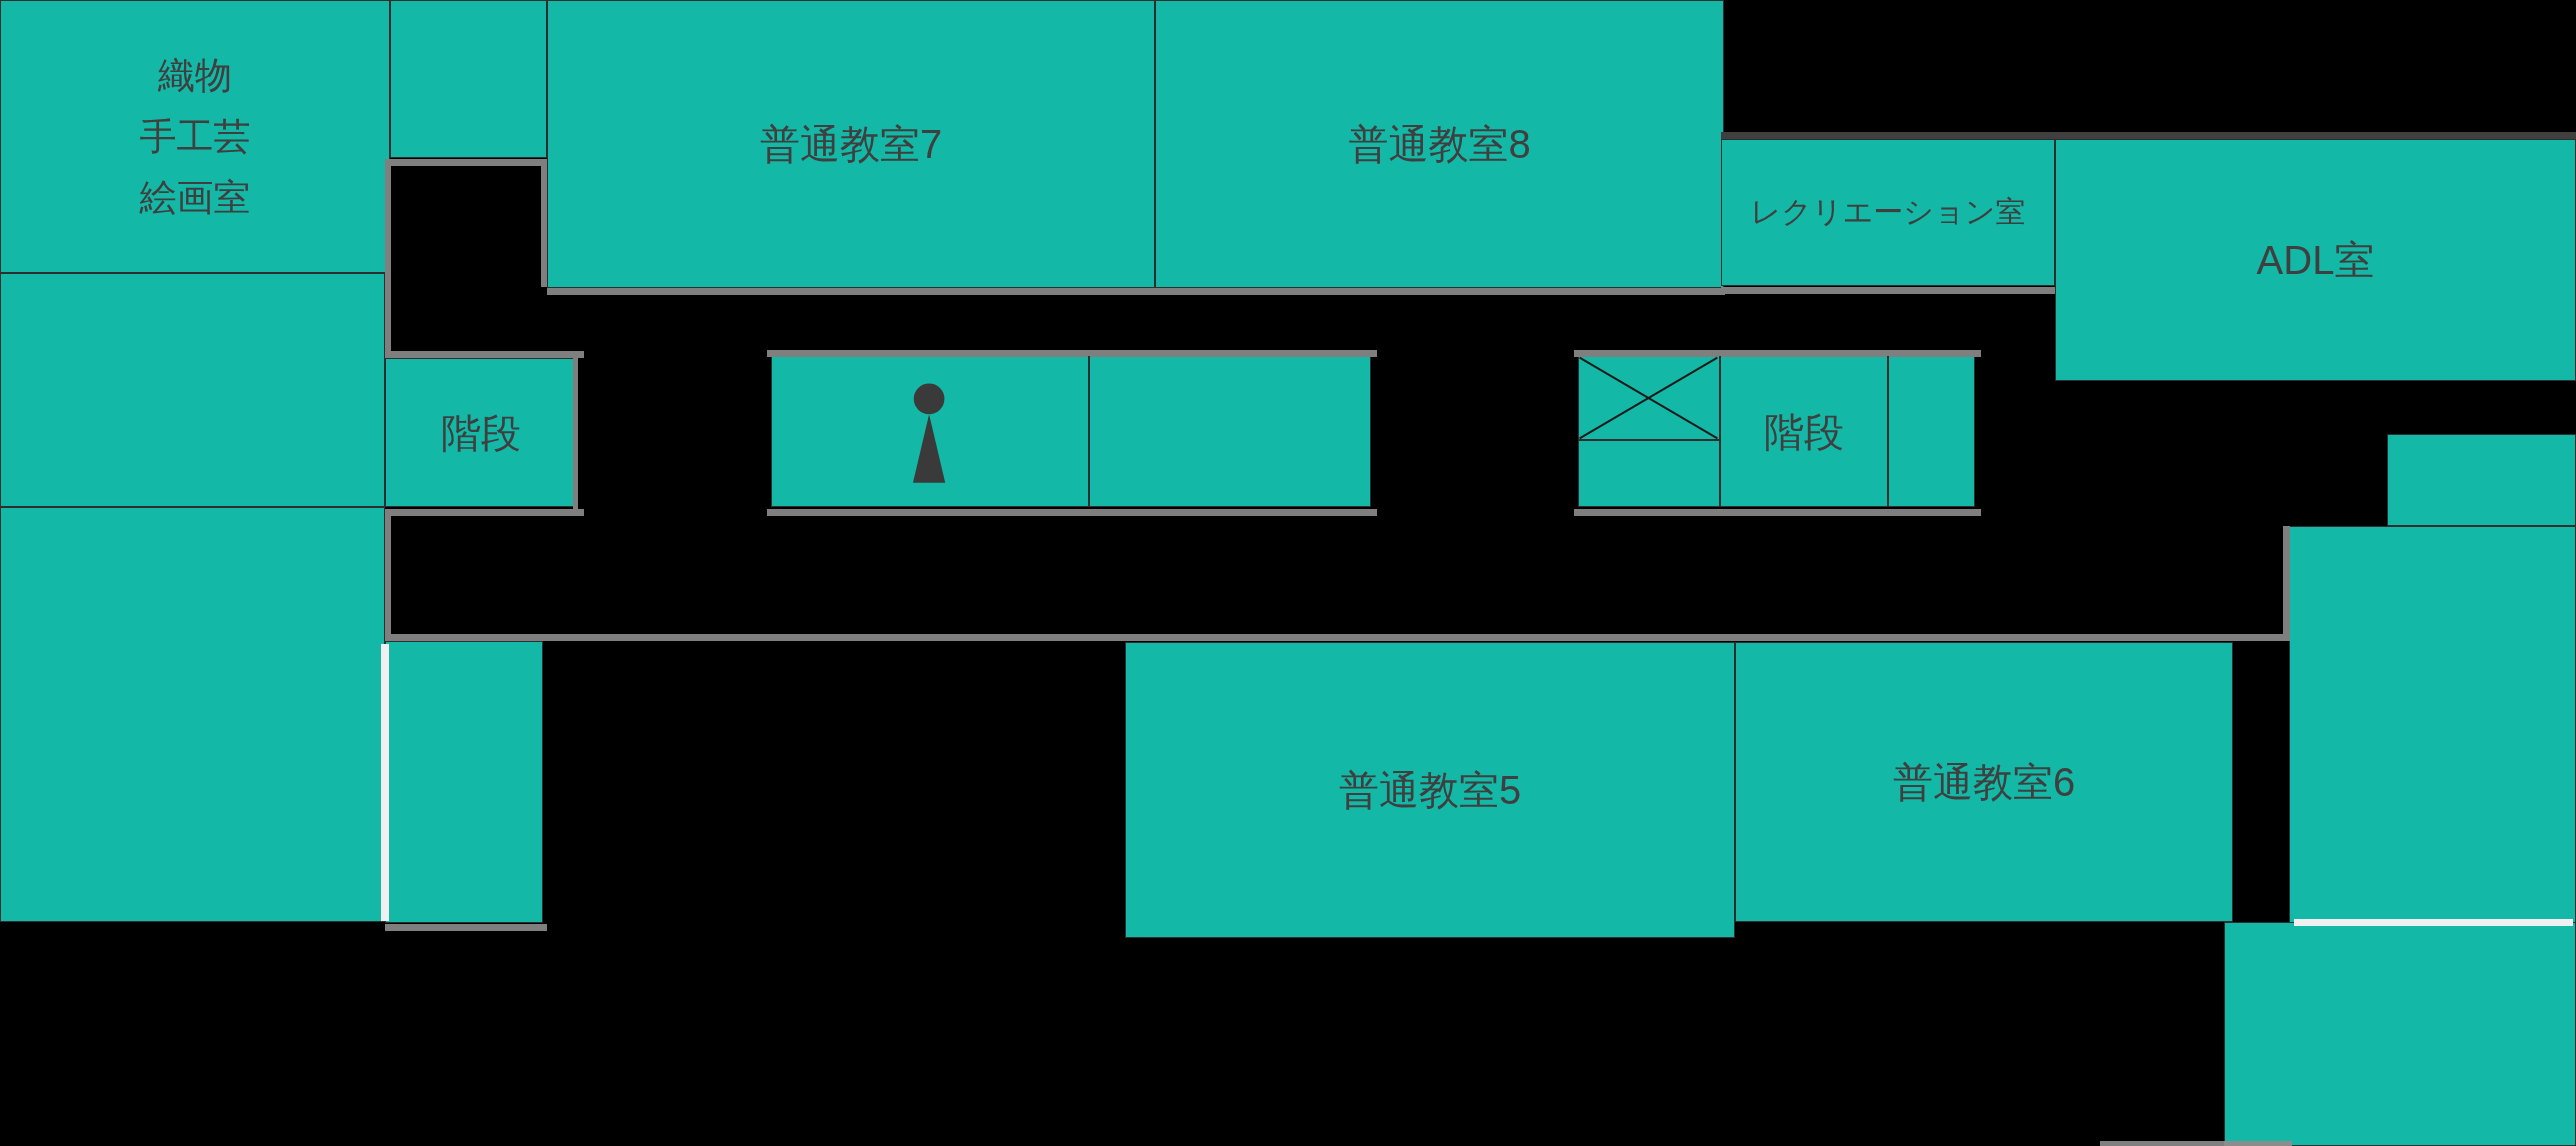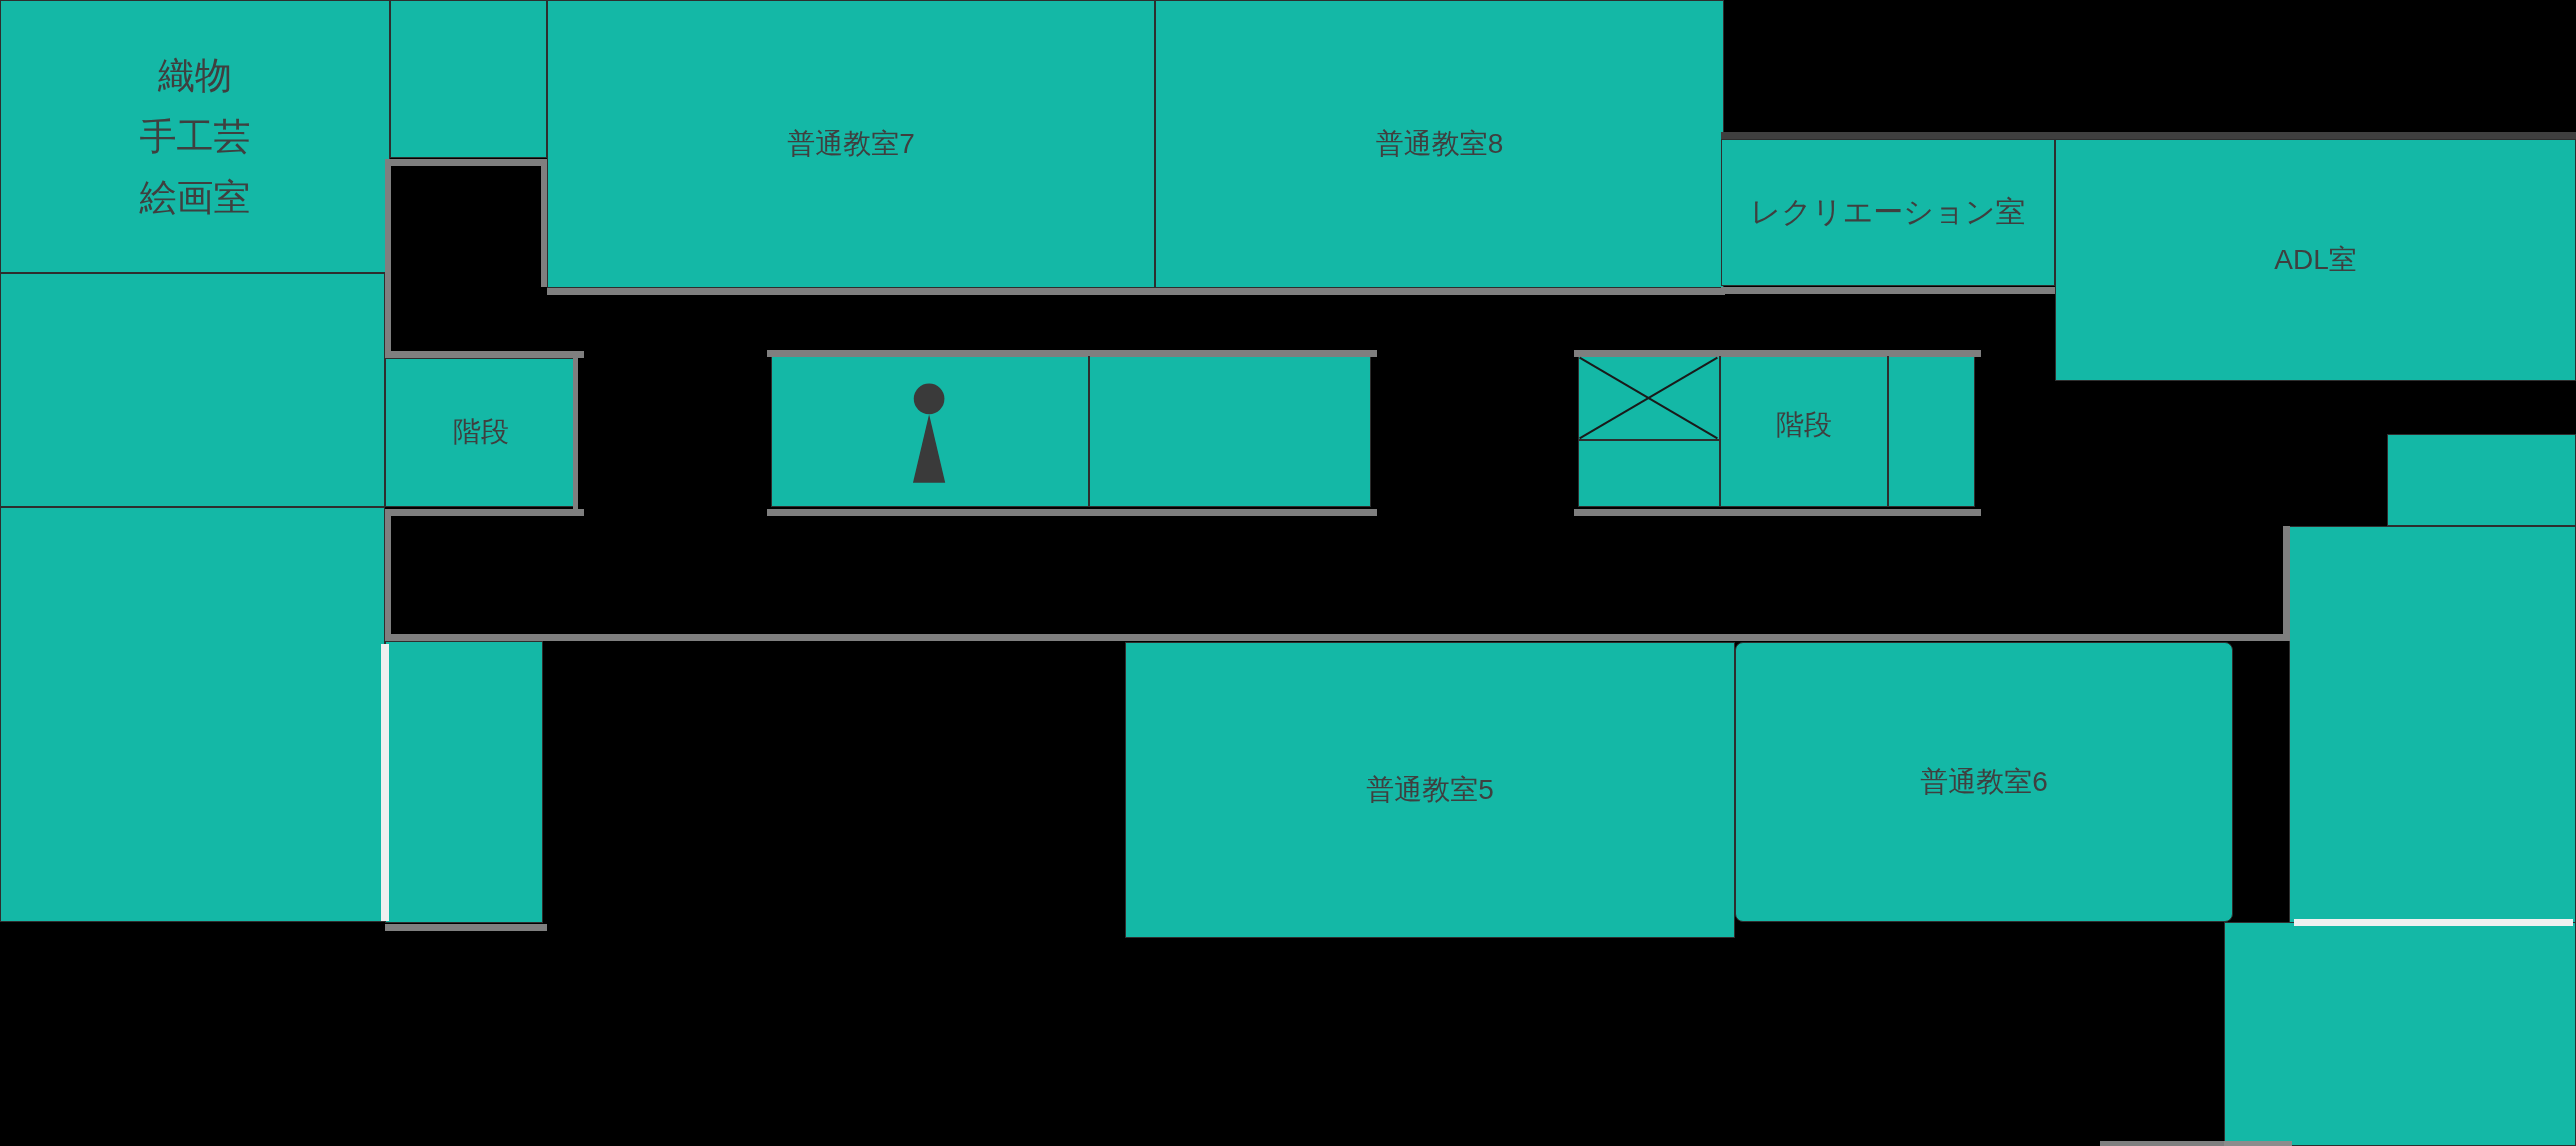--- a/index.html
+++ b/index.html
@@ -7,21 +7,21 @@
     position:relative; width:2576px; height:1146px;
     background:#000; overflow:hidden;
     font-family:"Liberation Sans", sans-serif;
   }
   .room{
     position:absolute; background:#14b8a6;
     border:1.6px solid #2e2e2e; box-sizing:border-box;
     display:flex; align-items:center; justify-content:center;
   }
   .room-label{
-    color:#3f3f3f; font-size:28px; line-height:1.15;
+    color:#3f3f3f; font-size:40px; line-height:1.15;
     text-align:center; white-space:nowrap;
   }
   .label-sm{ font-size:30px; }
   .label-multi{ font-size:37px; line-height:61px; white-space:nowrap; }
   .strip{ position:absolute; background:#7f7f7f; }
   .strip-dark{ background:#3f3f3f; }
   .strip-mid{ background:#8c8c8c; }
   .patch{ position:absolute; background:#f0f0f0; }
   .line-v{ position:absolute; width:1.6px; background:#2e2e2e; }
   .line-h{ position:absolute; height:1.6px; background:#2e2e2e; }
@@ -71,21 +71,21 @@
   <div class="floating-label room-label" style="left:1720px; top:409px; width:168px;">階段</div>
 
   <div class="room" style="left:0px; top:507px; width:385px; height:415px;"></div>
   <div class="room" style="left:385px; top:641px; width:158px; height:282px;"></div>
 
 
   <div class="room" style="left:1125px; top:642px; width:610px; height:296px;">
     <span class="room-label">普通教室5</span>
   </div>
 
-  <div class="room" style="left:1735px; top:642px; width:498px; height:280px;border-radius:8px;">
+  <div class="room" style="left:1735px; top:642px; width:498px; height:280px;">
     <span class="room-label">普通教室6</span>
   </div>
 
   <div class="room" style="left:2387px; top:434px; width:189px; height:92px;"></div>
 
   <div class="room" style="left:2289px; top:526px; width:287px; height:397px;"></div>
   <div class="room" style="left:2224px; top:922px; width:352px; height:224px;"></div>
 
   <div class="strip" style="left:390px; top:159px; width:157px; height:6.5px;"></div>
   <div class="strip" style="left:385px; top:159px; width:5.7px; height:192px;"></div>

